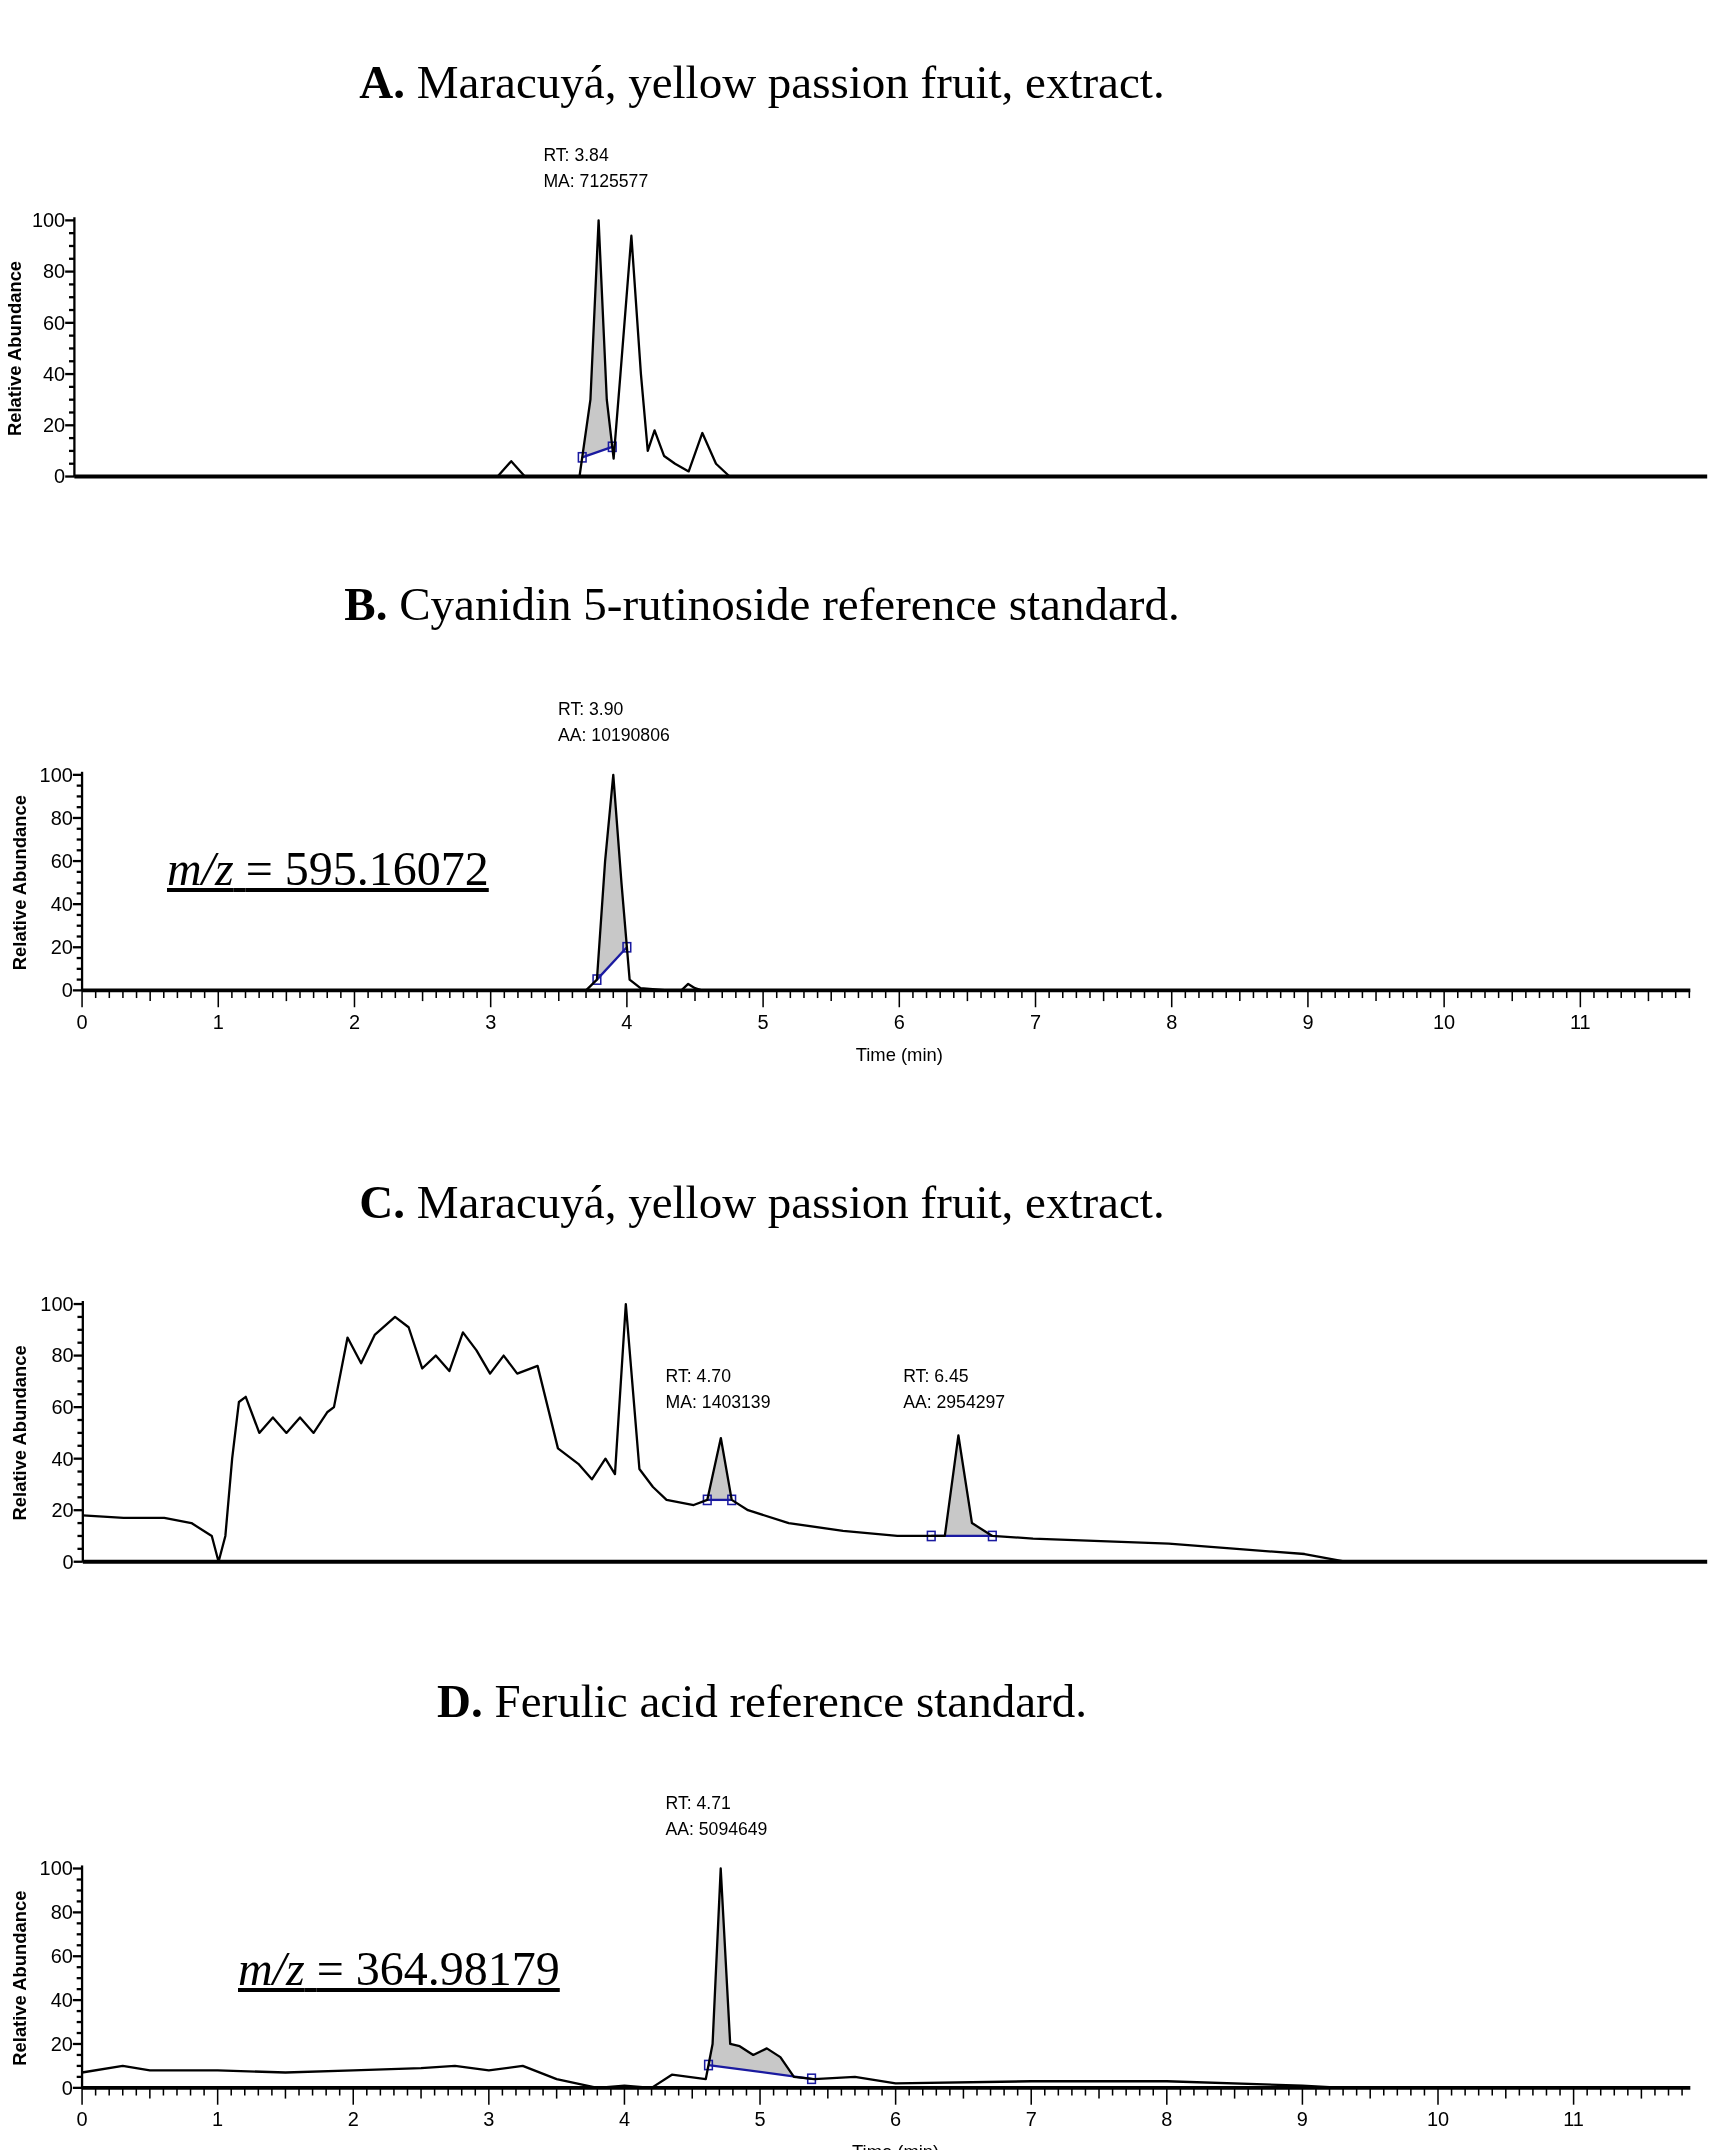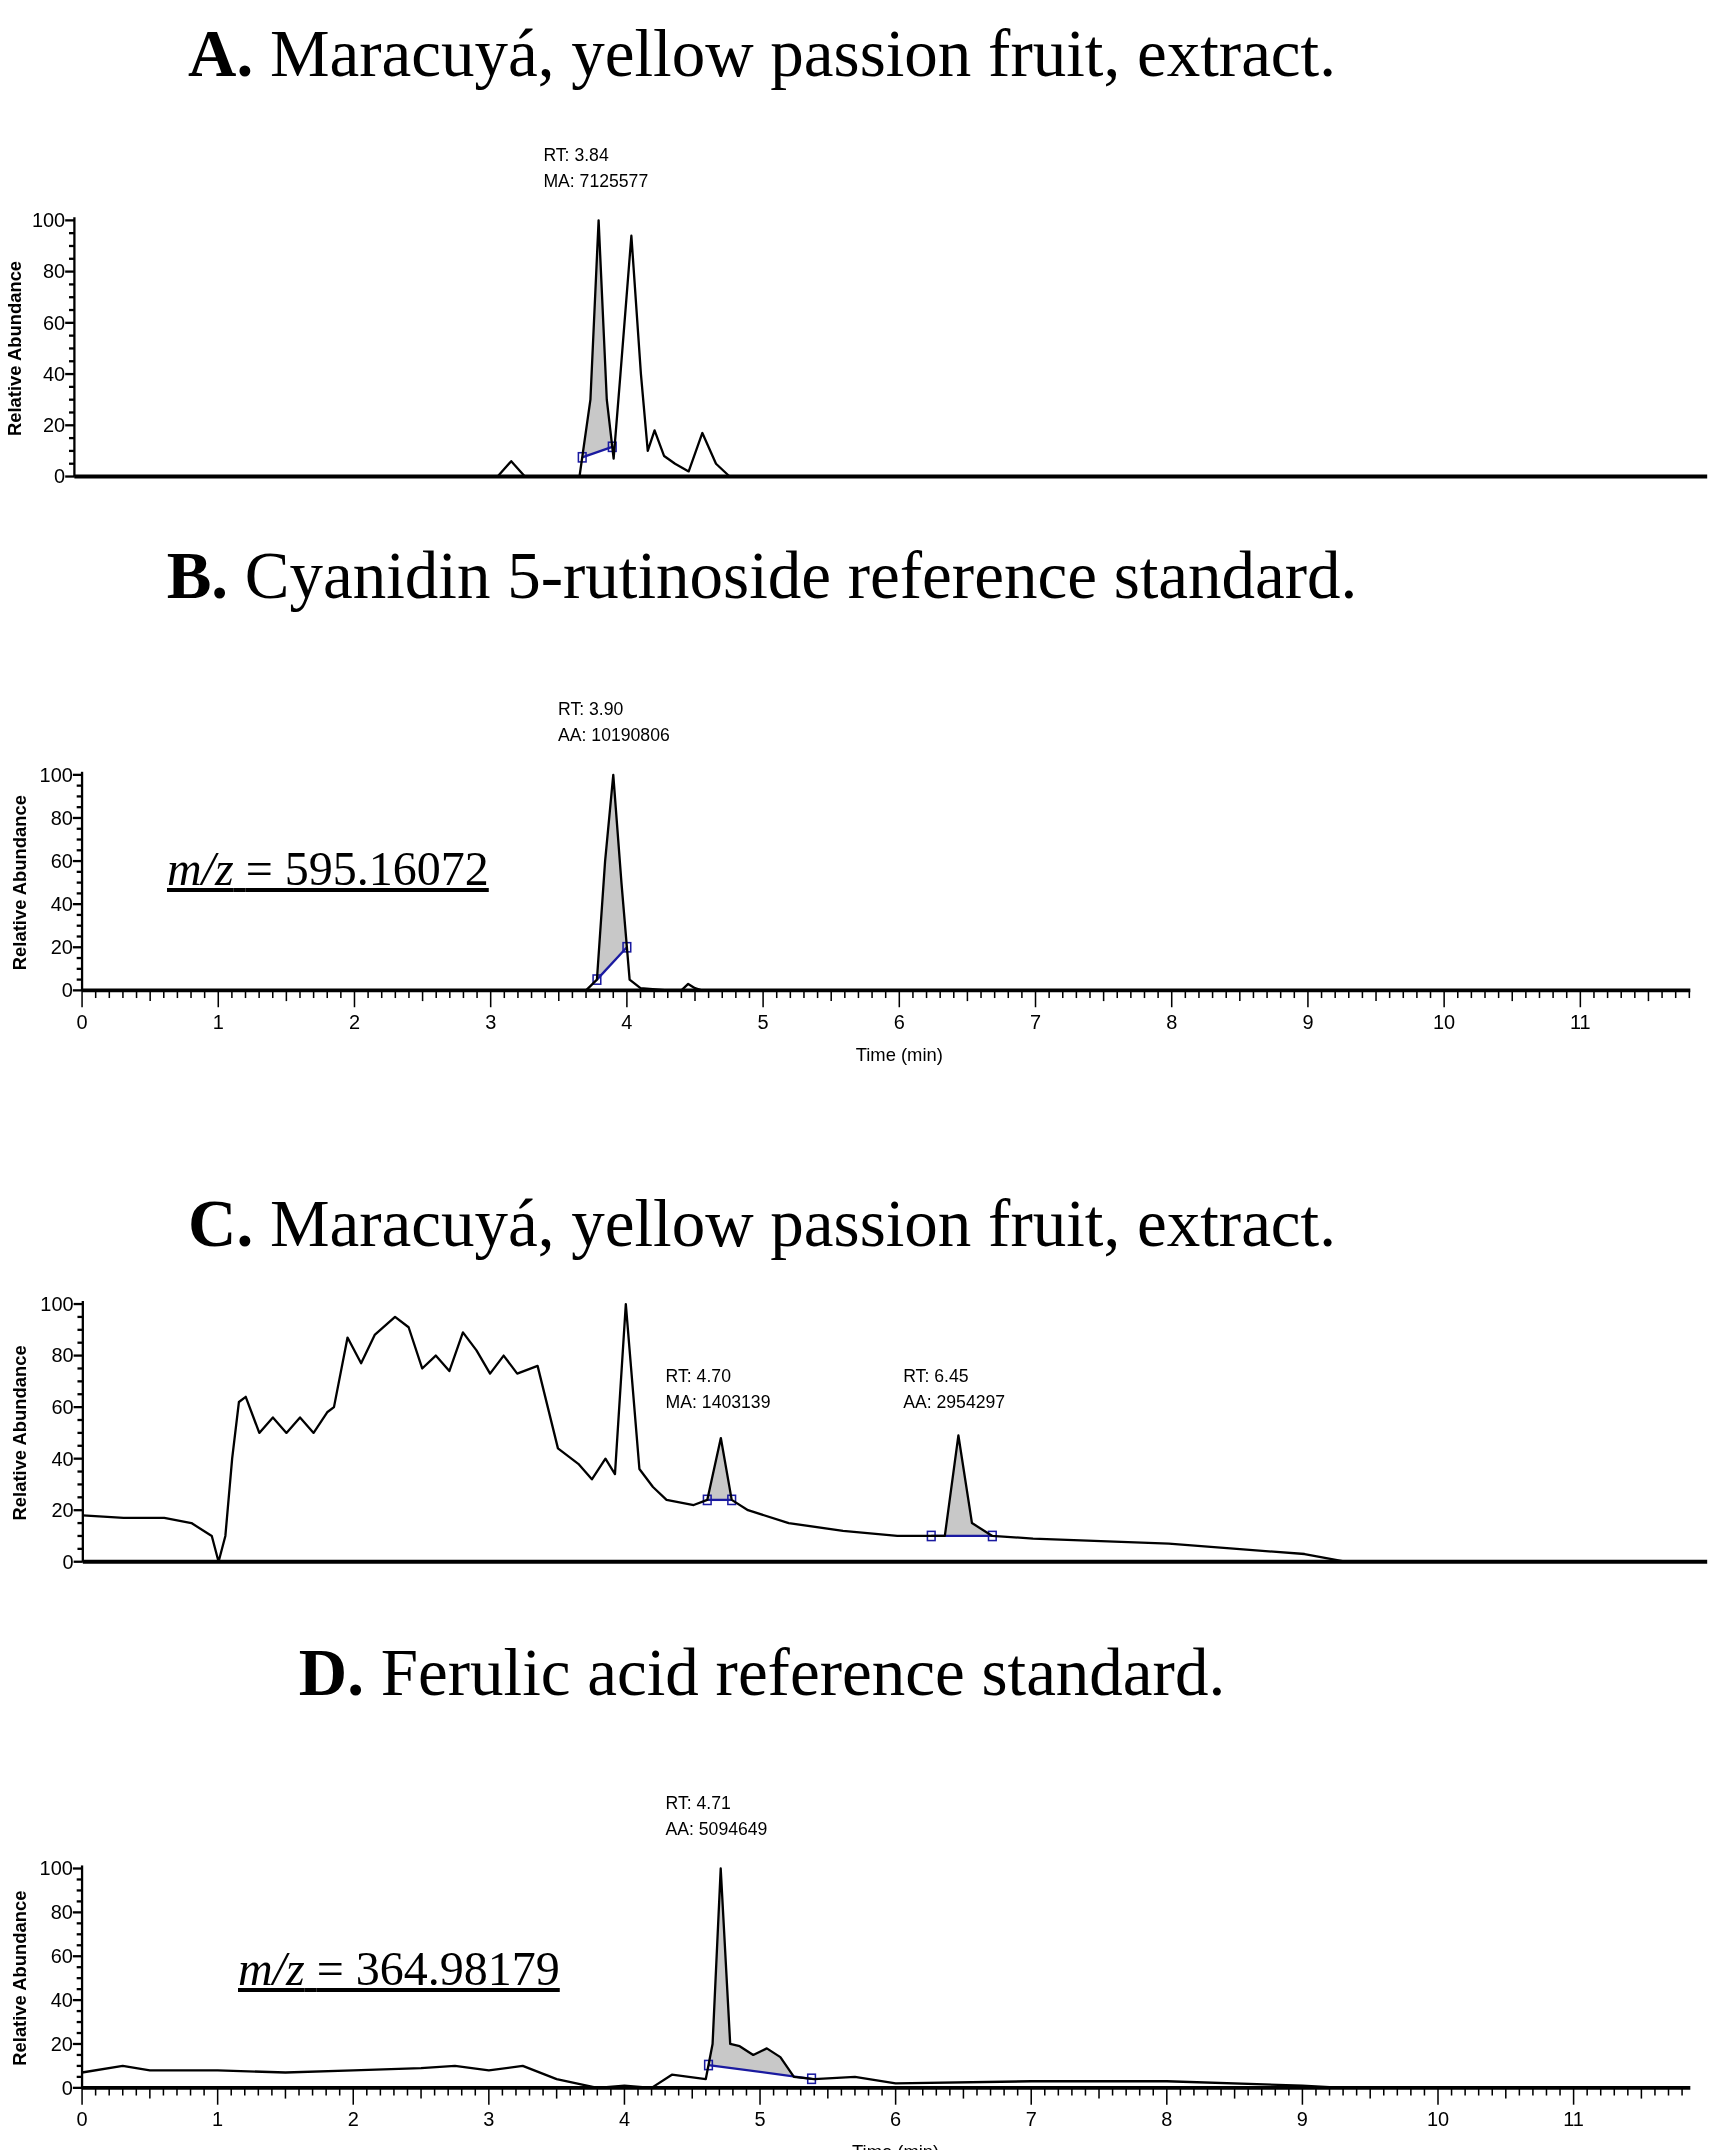--- a/index.html
+++ b/index.html
@@ -1,29 +1,29 @@
 <!DOCTYPE html>
 <html style="font-size:12.3px"><head>
 <meta charset="utf-8">
 <style>
   html, body { margin: 0; padding: 0; background: #ffffff; }
   body { width: 1721px; height: 2151px; position: relative; overflow: hidden; font-family: "Liberation Sans", sans-serif; }
-  .panel-title { position: absolute; left: 0; width: 1524px; text-align: center; font-family: "Liberation Serif", serif; font-size: 67px; color: #000; white-space: nowrap; }
+  .panel-title { position: absolute; left: 0; width: 1524px; text-align: center; font-family: "Liberation Serif", serif; font-size: 47px; color: #000; white-space: nowrap; margin-top: 40px; }
   .panel-title b { font-weight: bold; }
   .chart { position: absolute; left: 0; width: 1721px; }
   svg text { font-family: "Liberation Sans", sans-serif; }
   .mz { position: absolute; font-family: "Liberation Serif", serif; font-size: 48px; color: #000; white-space: nowrap; text-decoration: underline; }
   .mz i { font-style: italic; }
 </style>
 </head>
 <body>
 
 <div class="panel-title" style="top:15.3px;"><b>A.</b> <span>Maracuyá, yellow passion fruit, extract.</span></div>
 <div class="panel-title" style="top:537px;"><b>B.</b> <span>Cyanidin 5-rutinoside reference standard.</span></div>
-<div class="panel-title" style="top:1185px;"><b>C.</b> <span>Maracuyá, yellow passion fruit, extract.</span></div>
+<div class="panel-title" style="top:1135px;"><b>C.</b> <span>Maracuyá, yellow passion fruit, extract.</span></div>
 <div class="panel-title" style="top:1634px;text-align:center;"><b>D.</b> <span>Ferulic acid reference standard.</span></div>
 
 <div class="mz" style="left:167px; top:841px;"><i>m/z</i> <span>= 595.16072</span></div>
 <div class="mz" style="left:238px; top:1941px;"><i>m/z</i> <span>= 364.98179</span></div>
 
 <svg class="chart" id="chart-A" style="top:0;" width="1721" height="2151" viewBox="0 0 2244 2804">
     <g>
       <path d="M759.16,595.9500000000004 L769.8399999999999,520.8 L780.52,287 L791.1999999999999,520.8 L798.3199999999999,582.2559999999997 Z" fill="#c8c8c8" stroke="none"></path>
       <line x1="759.16" y1="595.9500000000004" x2="798.3199999999999" y2="582.2559999999997" stroke="#1a1aa0" stroke-width="3"></line>
       <rect x="754.16" y="589.9500000000004" width="10" height="12" fill="none" stroke="#1a1aa0" stroke-width="2"></rect>

